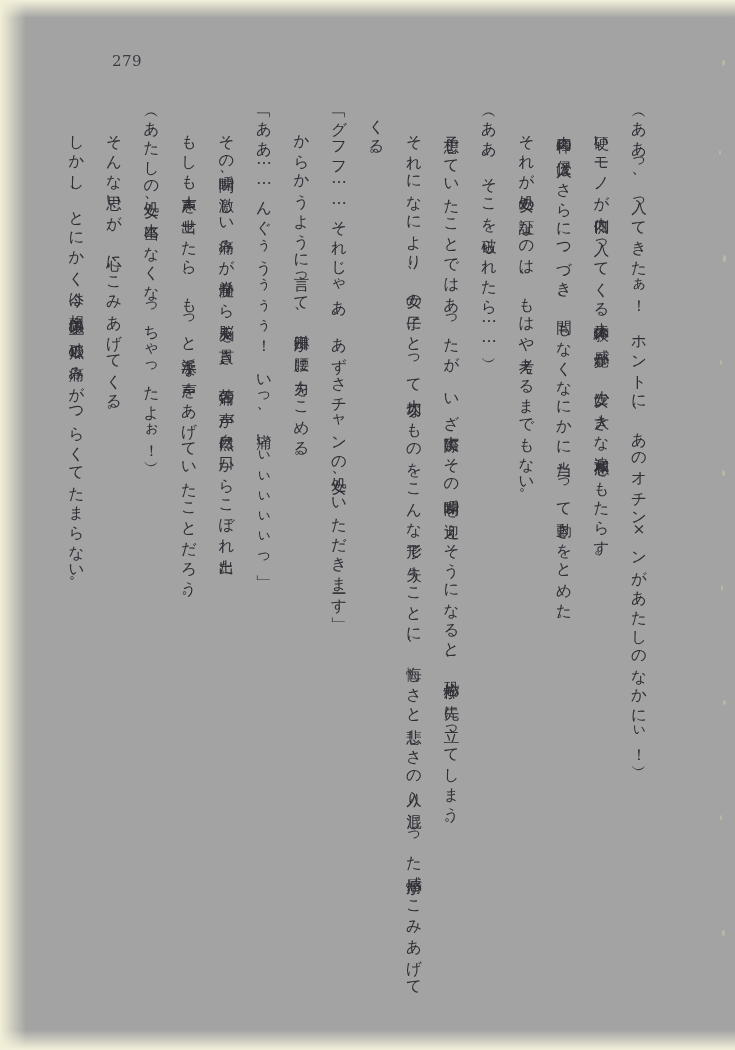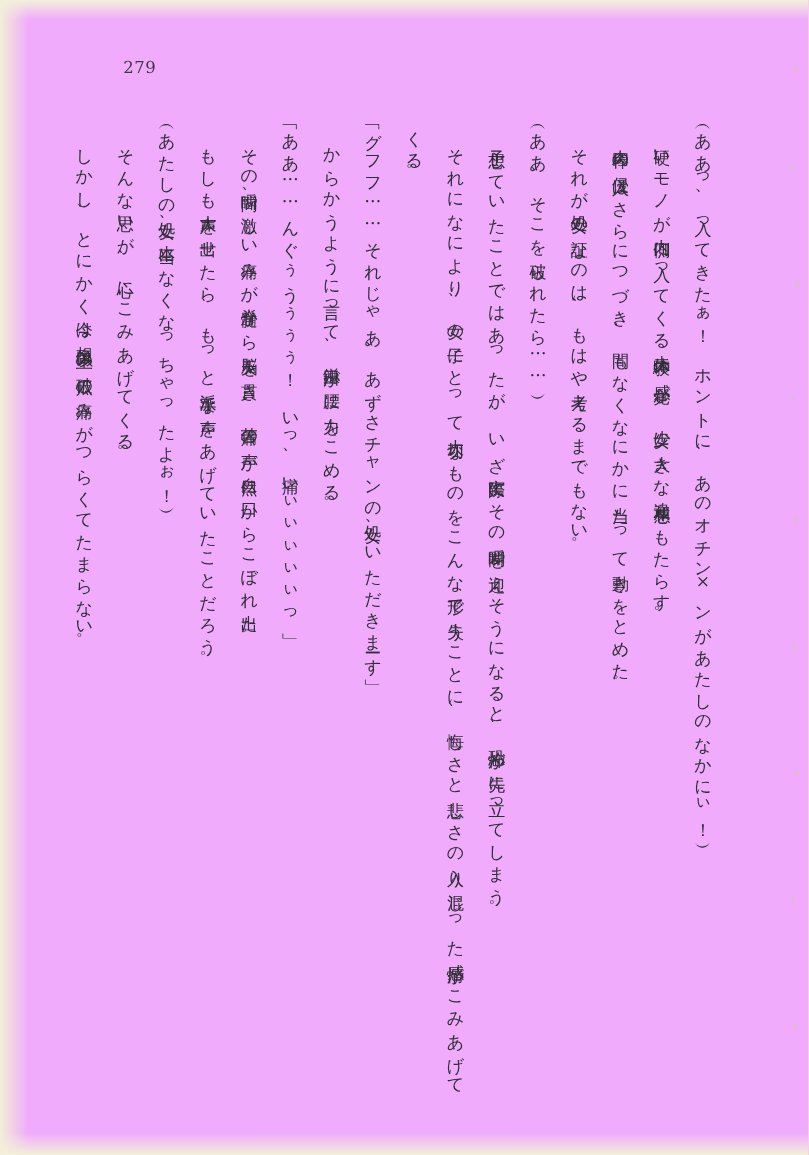--- a/index.html
+++ b/index.html
@@ -11,21 +11,21 @@
     height: 1050px;
     background: #fdfbe8;
     font-family: "DejaVu Serif", "Liberation Serif", serif;
     overflow: hidden;
     position: relative;
   }
 
   .page {
     position: absolute;
     inset: 0;
-    background: #f0abfc;
+    background: #a3a3a3;
   }
 
   
   .edge-shade-left {
     position: absolute;
     left: 0; top: 0; bottom: 0;
     width: 26px;
     background: linear-gradient(to right, #f2efd8 0%, rgba(253,251,232,0) 100%);
     pointer-events: none;
   }

